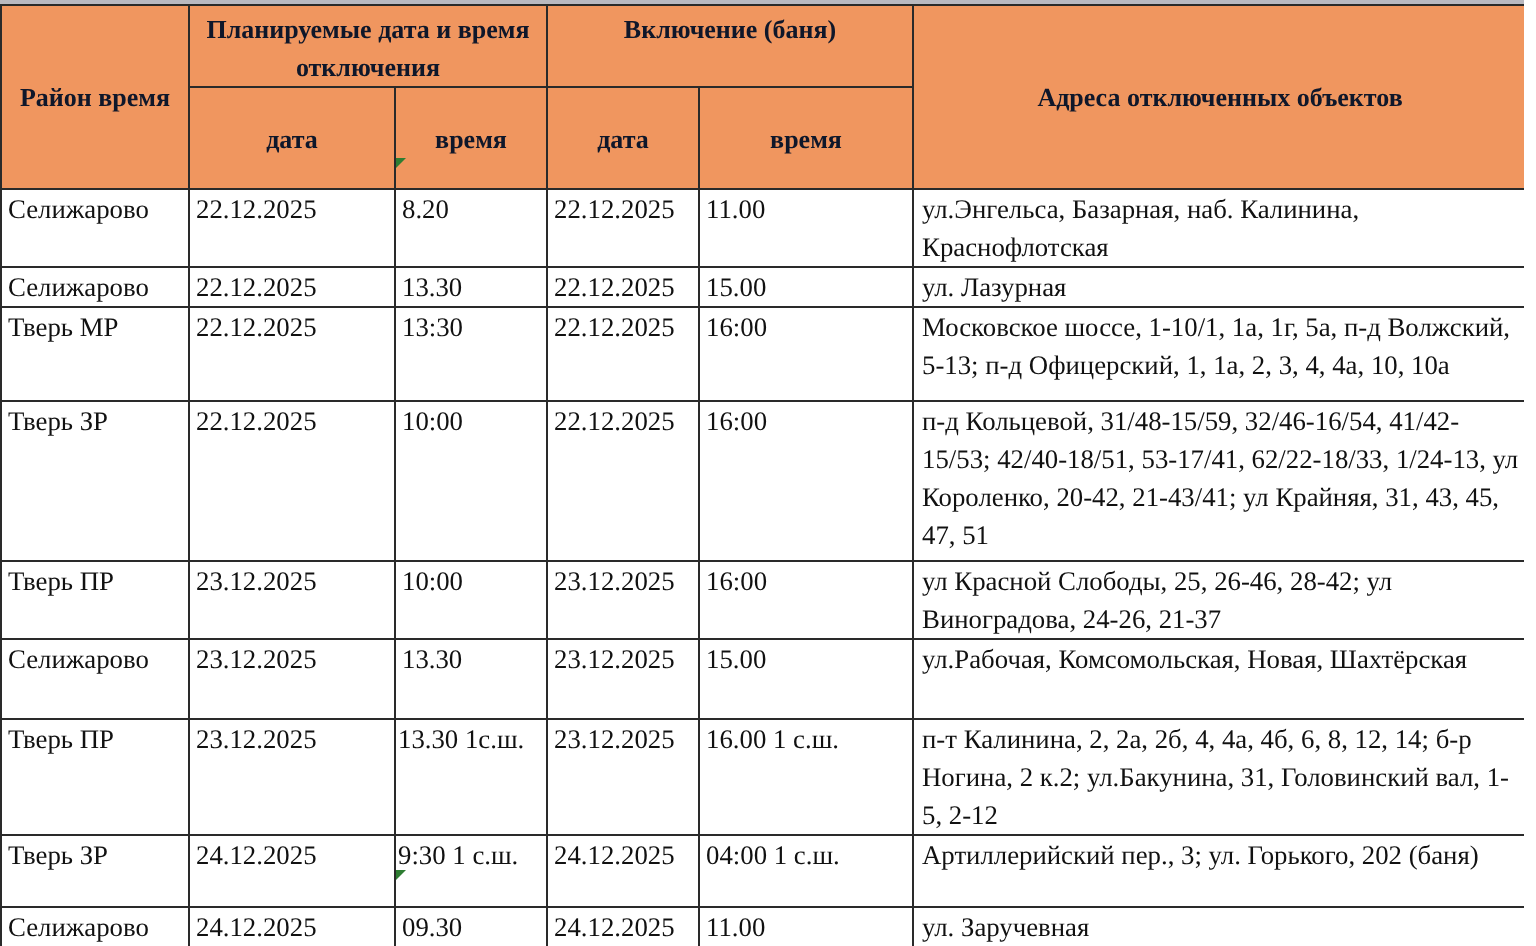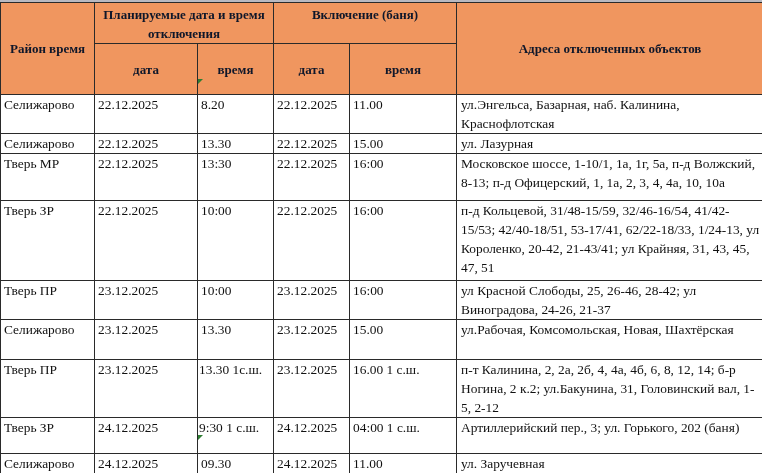--- a/index.html
+++ b/index.html
@@ -61,21 +61,21 @@
       <td class="c">22.12.2025</td>
       <td class="c">15.00</td>
       <td class="addr">ул. Лазурная</td>
     </tr>
     <tr style="height:47px">
       <td class="c">Тверь МР</td>
       <td class="c">22.12.2025</td>
       <td class="c">13:30</td>
       <td class="c">22.12.2025</td>
       <td class="c">16:00</td>
-      <td class="addr">Московское шоссе,  1-10/1, 1а, 1г, 5а, п-д Волжский, 8-13; п-д Офицерский, 1, 1а, 2, 3, 4, 4а, 10, 10а</td>
+      <td class="addr">Московское шоссе,  1-10/1, 1а, 1г, 5а, п-д Волжский, 5-13; п-д Офицерский, 1, 1а, 2, 3, 4, 4а, 10, 10а</td>
     </tr>
     <tr style="height:80px">
       <td class="c">Тверь ЗР</td>
       <td class="c">22.12.2025</td>
       <td class="c">10:00</td>
       <td class="c">22.12.2025</td>
       <td class="c">16:00</td>
       <td class="addr">п-д Кольцевой, 31/48-15/59, 32/46-16/54, 41/42-15/53; 42/40-18/51, 53-17/41, 62/22-18/33, 1/24-13, ул Короленко, 20-42, 21-43/41; ул Крайняя, 31, 43, 45, 47, 51</td>
     </tr>
     <tr style="height:37px">

